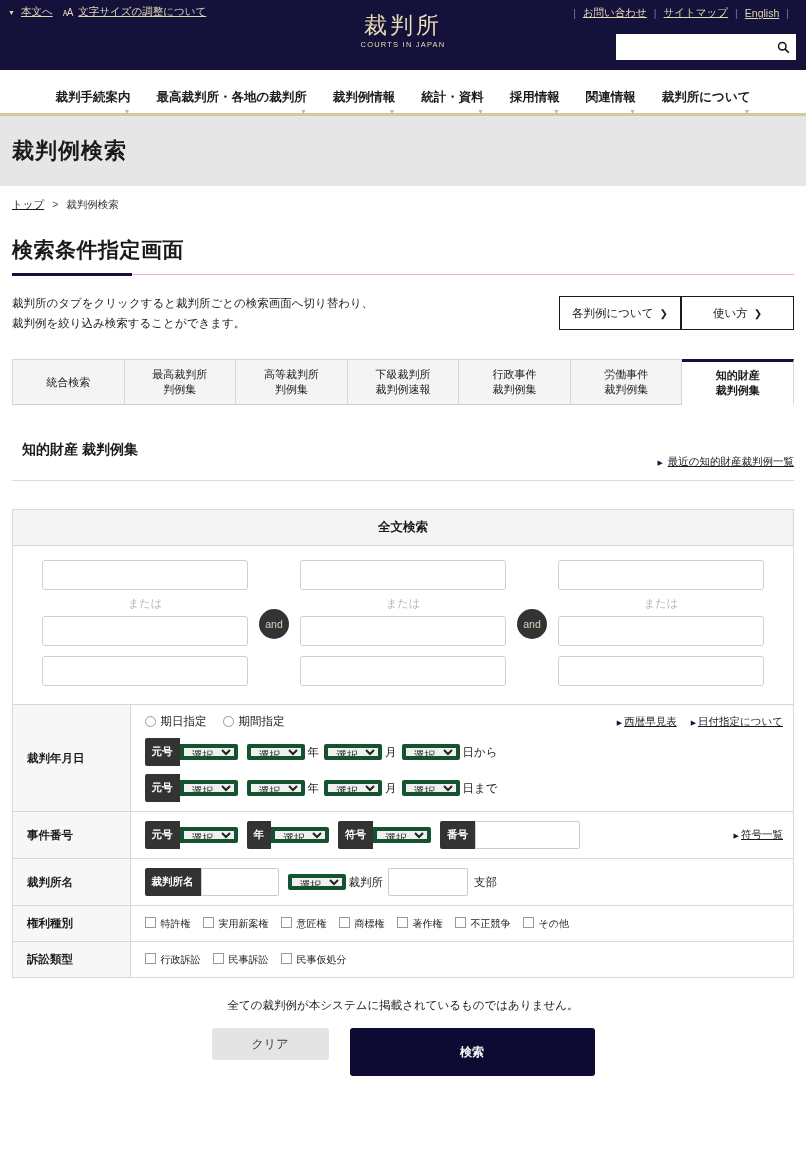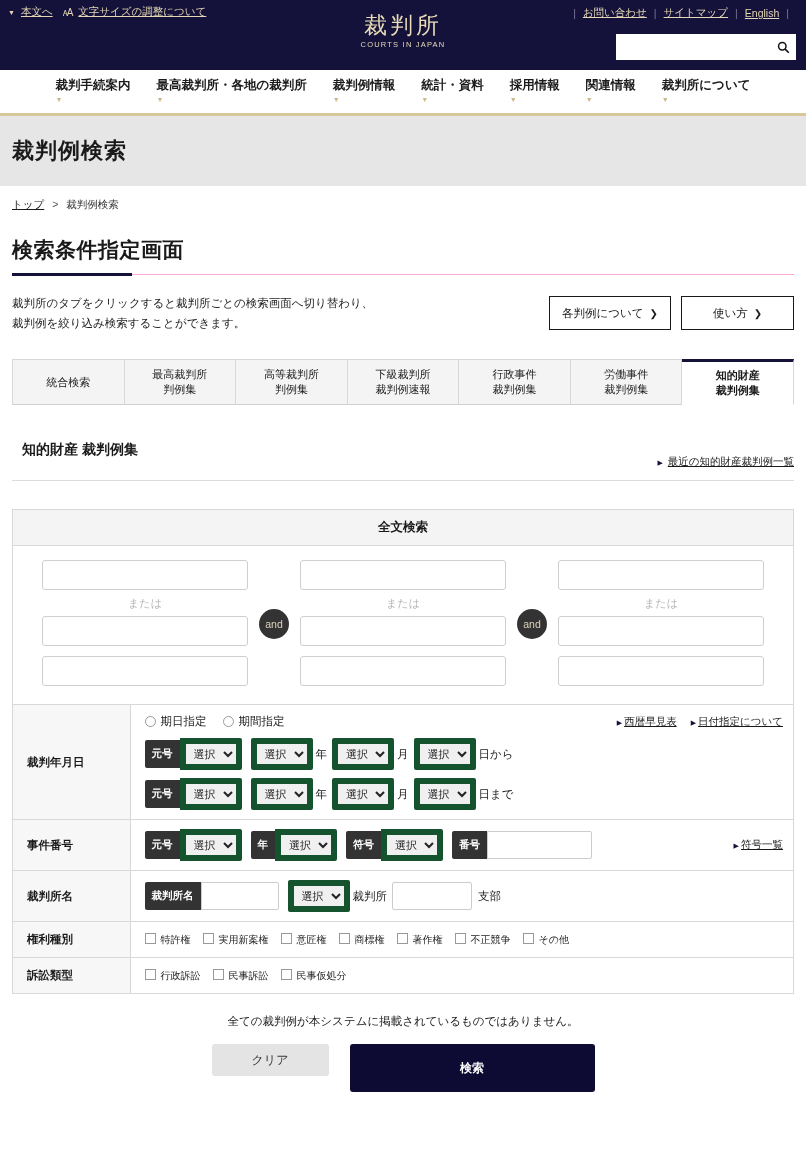--- a/index.html
+++ b/index.html
@@ -108,22 +108,23 @@
     border-bottom: 3px solid #d8c79a;
     height: 46px;
     display: flex;
     align-items: flex-start;
     justify-content: center;
     padding-top: 8px;
   }
   .gnav-item {
     position: relative;
     padding: 0 13px;
-    text-align: left;
+    text-align: right;
     cursor: pointer;
+    margin-top: 12px;
   }
   .gnav-label {
     font-size: 12.5px;
     font-weight: bold;
     color: #1b1b1b;
     white-space: nowrap;
     line-height: 1.2;
   }
   .gnav-caret {
     margin-top: 3px;
@@ -185,21 +186,21 @@
     display: flex;
     align-items: center;
     justify-content: space-between;
     margin-top: 18px;
   }
   .intro-text {
     font-size: 11.5px;
     line-height: 1.75;
     color: #222;
   }
-  .intro-btns { display: flex; gap: 10px; }
+  .intro-btns { display: flex; }
   .ghost-btn {
     border: 1px solid #1a1a1a;
     background: #ffffff;
     min-width: 113px;
     height: 34px;
     display: flex;
     align-items: center;
     justify-content: center;
     gap: 6px;
     font-size: 11.5px;
@@ -386,22 +387,22 @@
     font-weight: bold;
     height: 28px;
     display: inline-flex;
     align-items: center;
     justify-content: center;
     padding: 0 7px;
     border-radius: 2px 0 0 2px;
     white-space: nowrap;
   }
   .sel {
-    height: 32px;
-    border: 6px solid #14532d;
+    height: 16px;
+    border: 4px solid #14532d;
     background: #f0f0f0;
     font-size: 11px;
     font-family: inherit;
     color: #222;
     border-radius: 0 2px 2px 0;
     padding: 0 4px;
     outline: none;
     cursor: pointer;
   }
   .sel.standalone { border-radius: 2px; margin-left: 0; }

